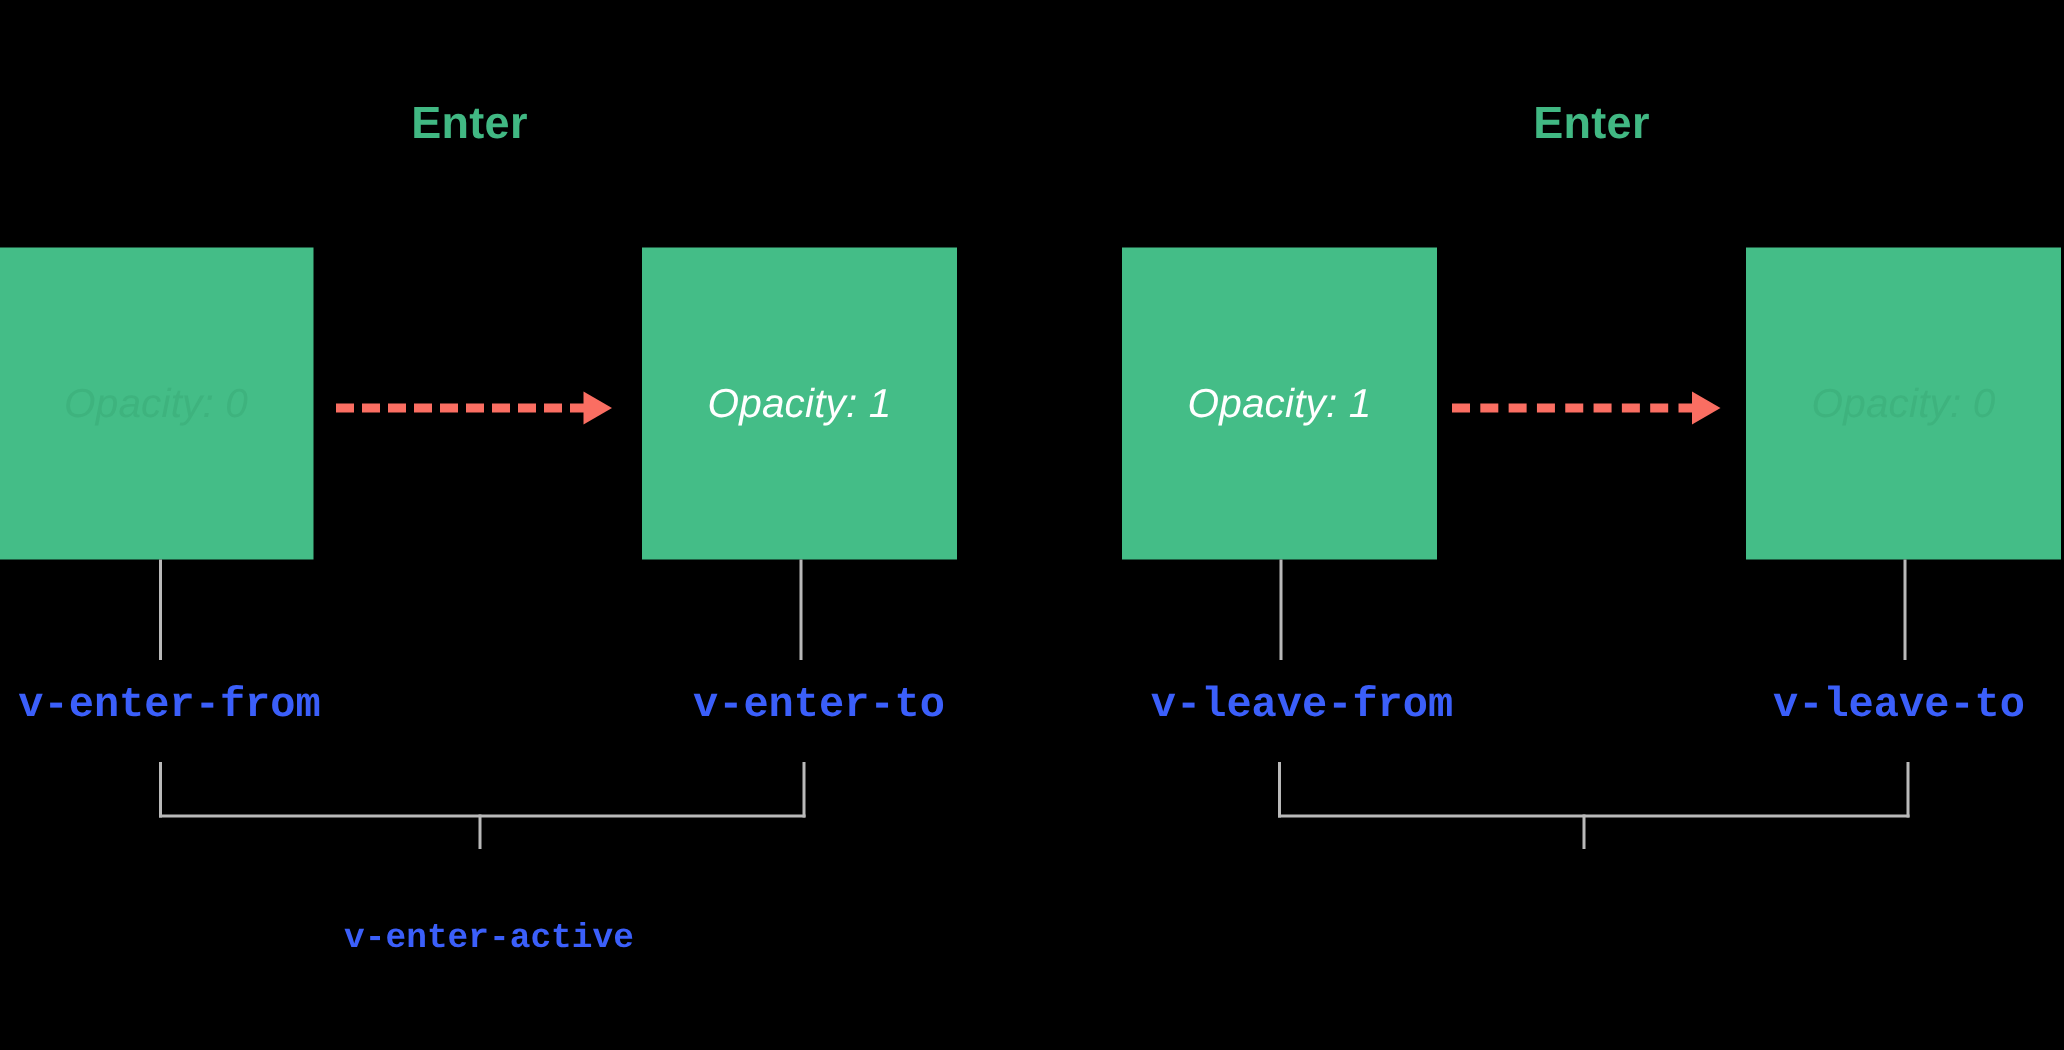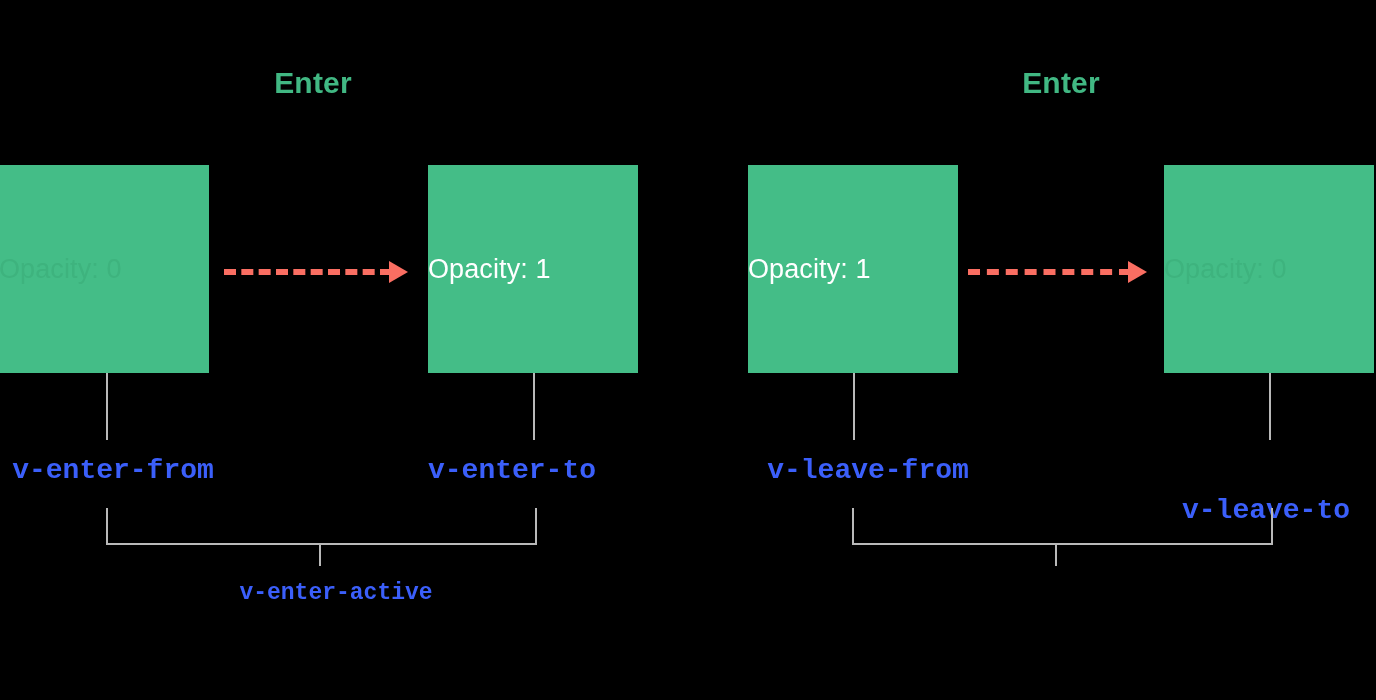--- a/index.html
+++ b/index.html
@@ -36,20 +36,22 @@
 
   
   .state-box {
     position: absolute;
     top: 165px;
     width: 210px;
     height: 208px;
     background: #44bd87;
     display: flex;
     align-items: center;
+    justify-content: center;
+    font-style: italic;
   }
   .state-box .box-label {
     font-family: "Liberation Sans", sans-serif;
     font-size: 27px;
     font-weight: 400;
     color: #ffffff;
     white-space: nowrap;
     letter-spacing: 0.1px;
   }
   .state-box.faded .box-label {
@@ -145,45 +147,45 @@
   </div>
 
   <div class="state-box" style="left: 428px;">
     <span class="box-label">Opacity: 1</span>
   </div>
 
   <div class="connector" style="left: 106px;"></div>
   <div class="connector" style="left: 533px;"></div>
 
   <div class="class-label" style="left: 113px;">v-enter-from</div>
-  <div class="class-label" style="left: 512px;">v-enter-to</div>
+  <div class="class-label" style="left: 546px;">v-enter-to</div>
 
   <div class="bracket" style="left: 106px; width: 427px;"></div>
   <div class="bracket-stem" style="left: 319px;"></div>
 
-  <div class="active-label" style="left: 336px;">v-enter-active</div>
+  <div class="active-label" style="left: 326px; margin-top: 32px;">v-enter-active</div>
 
   <div class="section-title" style="left: 1061px;">Enter</div>
 
   <div class="state-box" style="left: 748px;">
     <span class="box-label">Opacity: 1</span>
   </div>
 
   <div class="arrow" style="left: 968px; width: 179px;">
     <div class="shaft" style="width: 163px;"></div>
     <div class="head" style="left: 160px;"></div>
   </div>
 
   <div class="state-box faded" style="left: 1164px;">
     <span class="box-label">Opacity: 0</span>
   </div>
 
   <div class="connector" style="left: 853px;"></div>
   <div class="connector" style="left: 1269px;"></div>
 
   <div class="class-label" style="left: 868px; text-align: center;">v-leave-from</div>
-  <div class="class-label" style="left: 1266px; margin-top: 40px;">v-leave-to</div>
+  <div class="class-label" style="left: 1266px;">v-leave-to</div>
 
   <div class="bracket" style="left: 852px; width: 417px;"></div>
   <div class="bracket-stem" style="left: 1055px;"></div>
 
 
 </div>
 
 </body></html>

